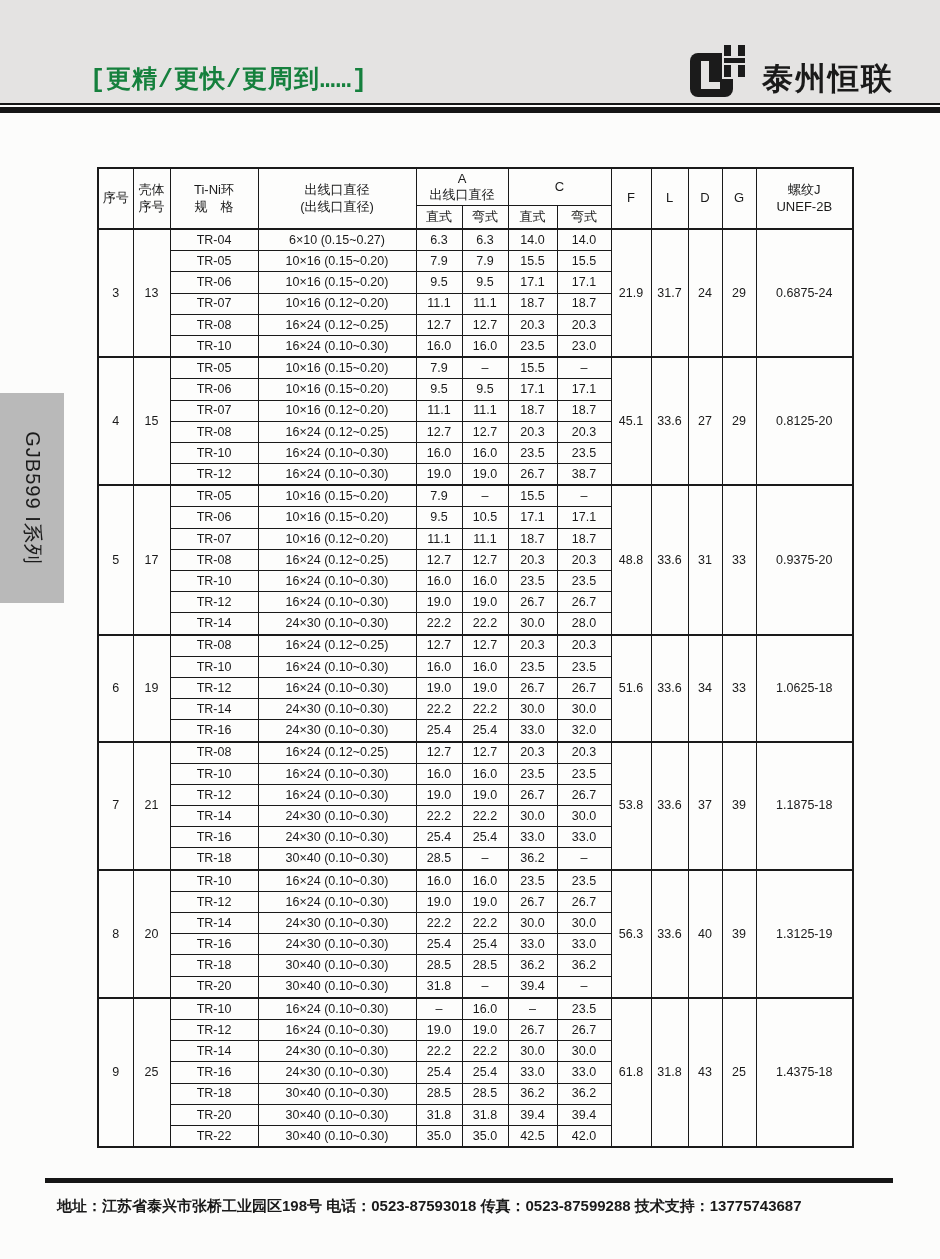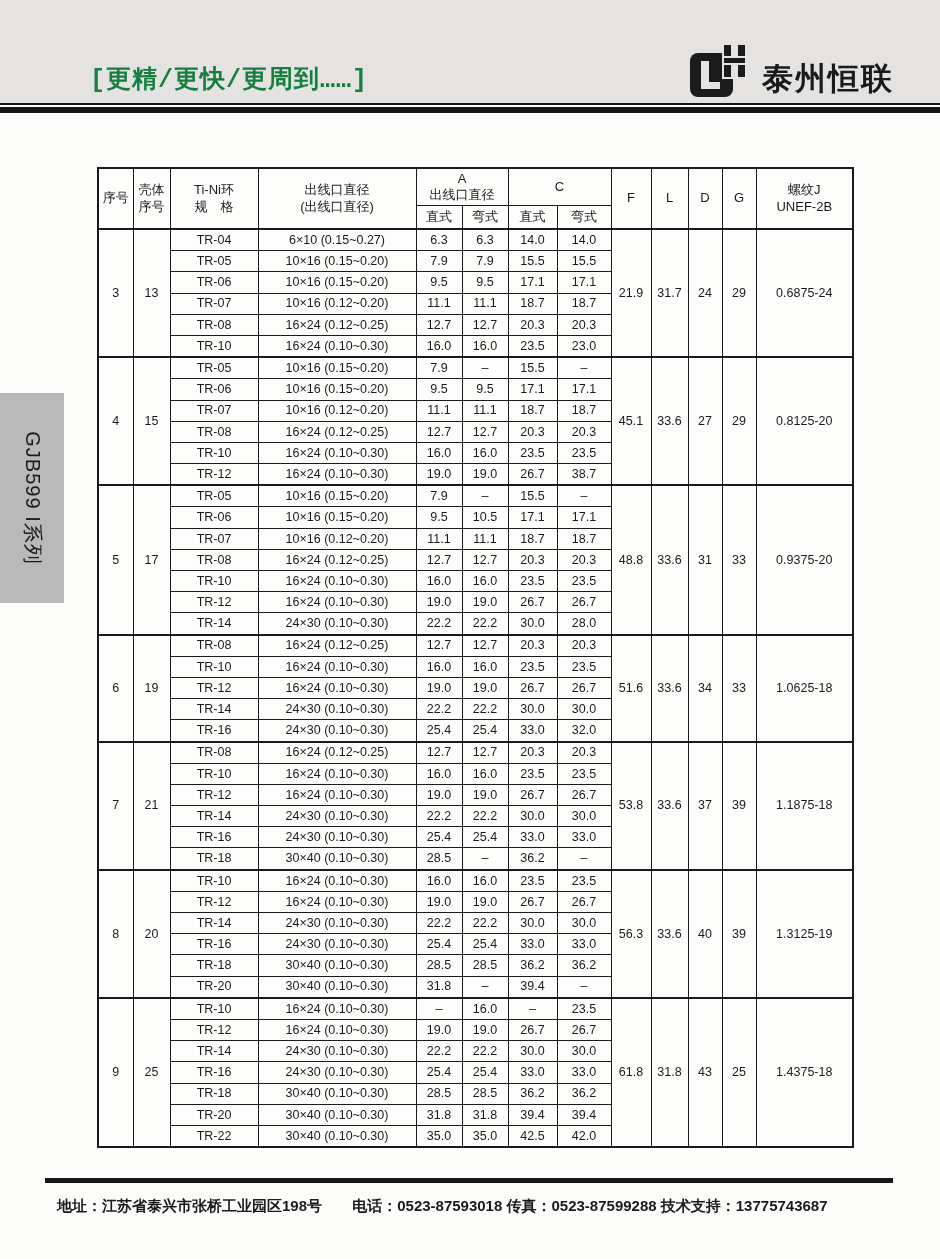--- a/index.html
+++ b/index.html
@@ -542,19 +542,19 @@
             <td>35.0</td>
             <td>42.5</td>
             <td>42.0</td>
           </tr>
         </tbody>
     </table>
   </div>
 
   <div style="position:absolute; left:45px; top:1178px; width:848px; height:5px; background:#161616;"></div>
   <div style="position:absolute; left:57px; top:1197px; width:840px; font-size:15px; font-weight:600; white-space:nowrap;">
-    <span style="margin-right:26px;">地址：江苏省泰兴市张桥工业园区198号</span>
+    <span style="">地址：江苏省泰兴市张桥工业园区198号</span>
     <span style="">电话：0523-87593018</span>
     <span style="">传真：0523-87599288</span>
     <span>技术支持：13775743687</span>
   </div>
 
 </div>
 
 </body></html>

